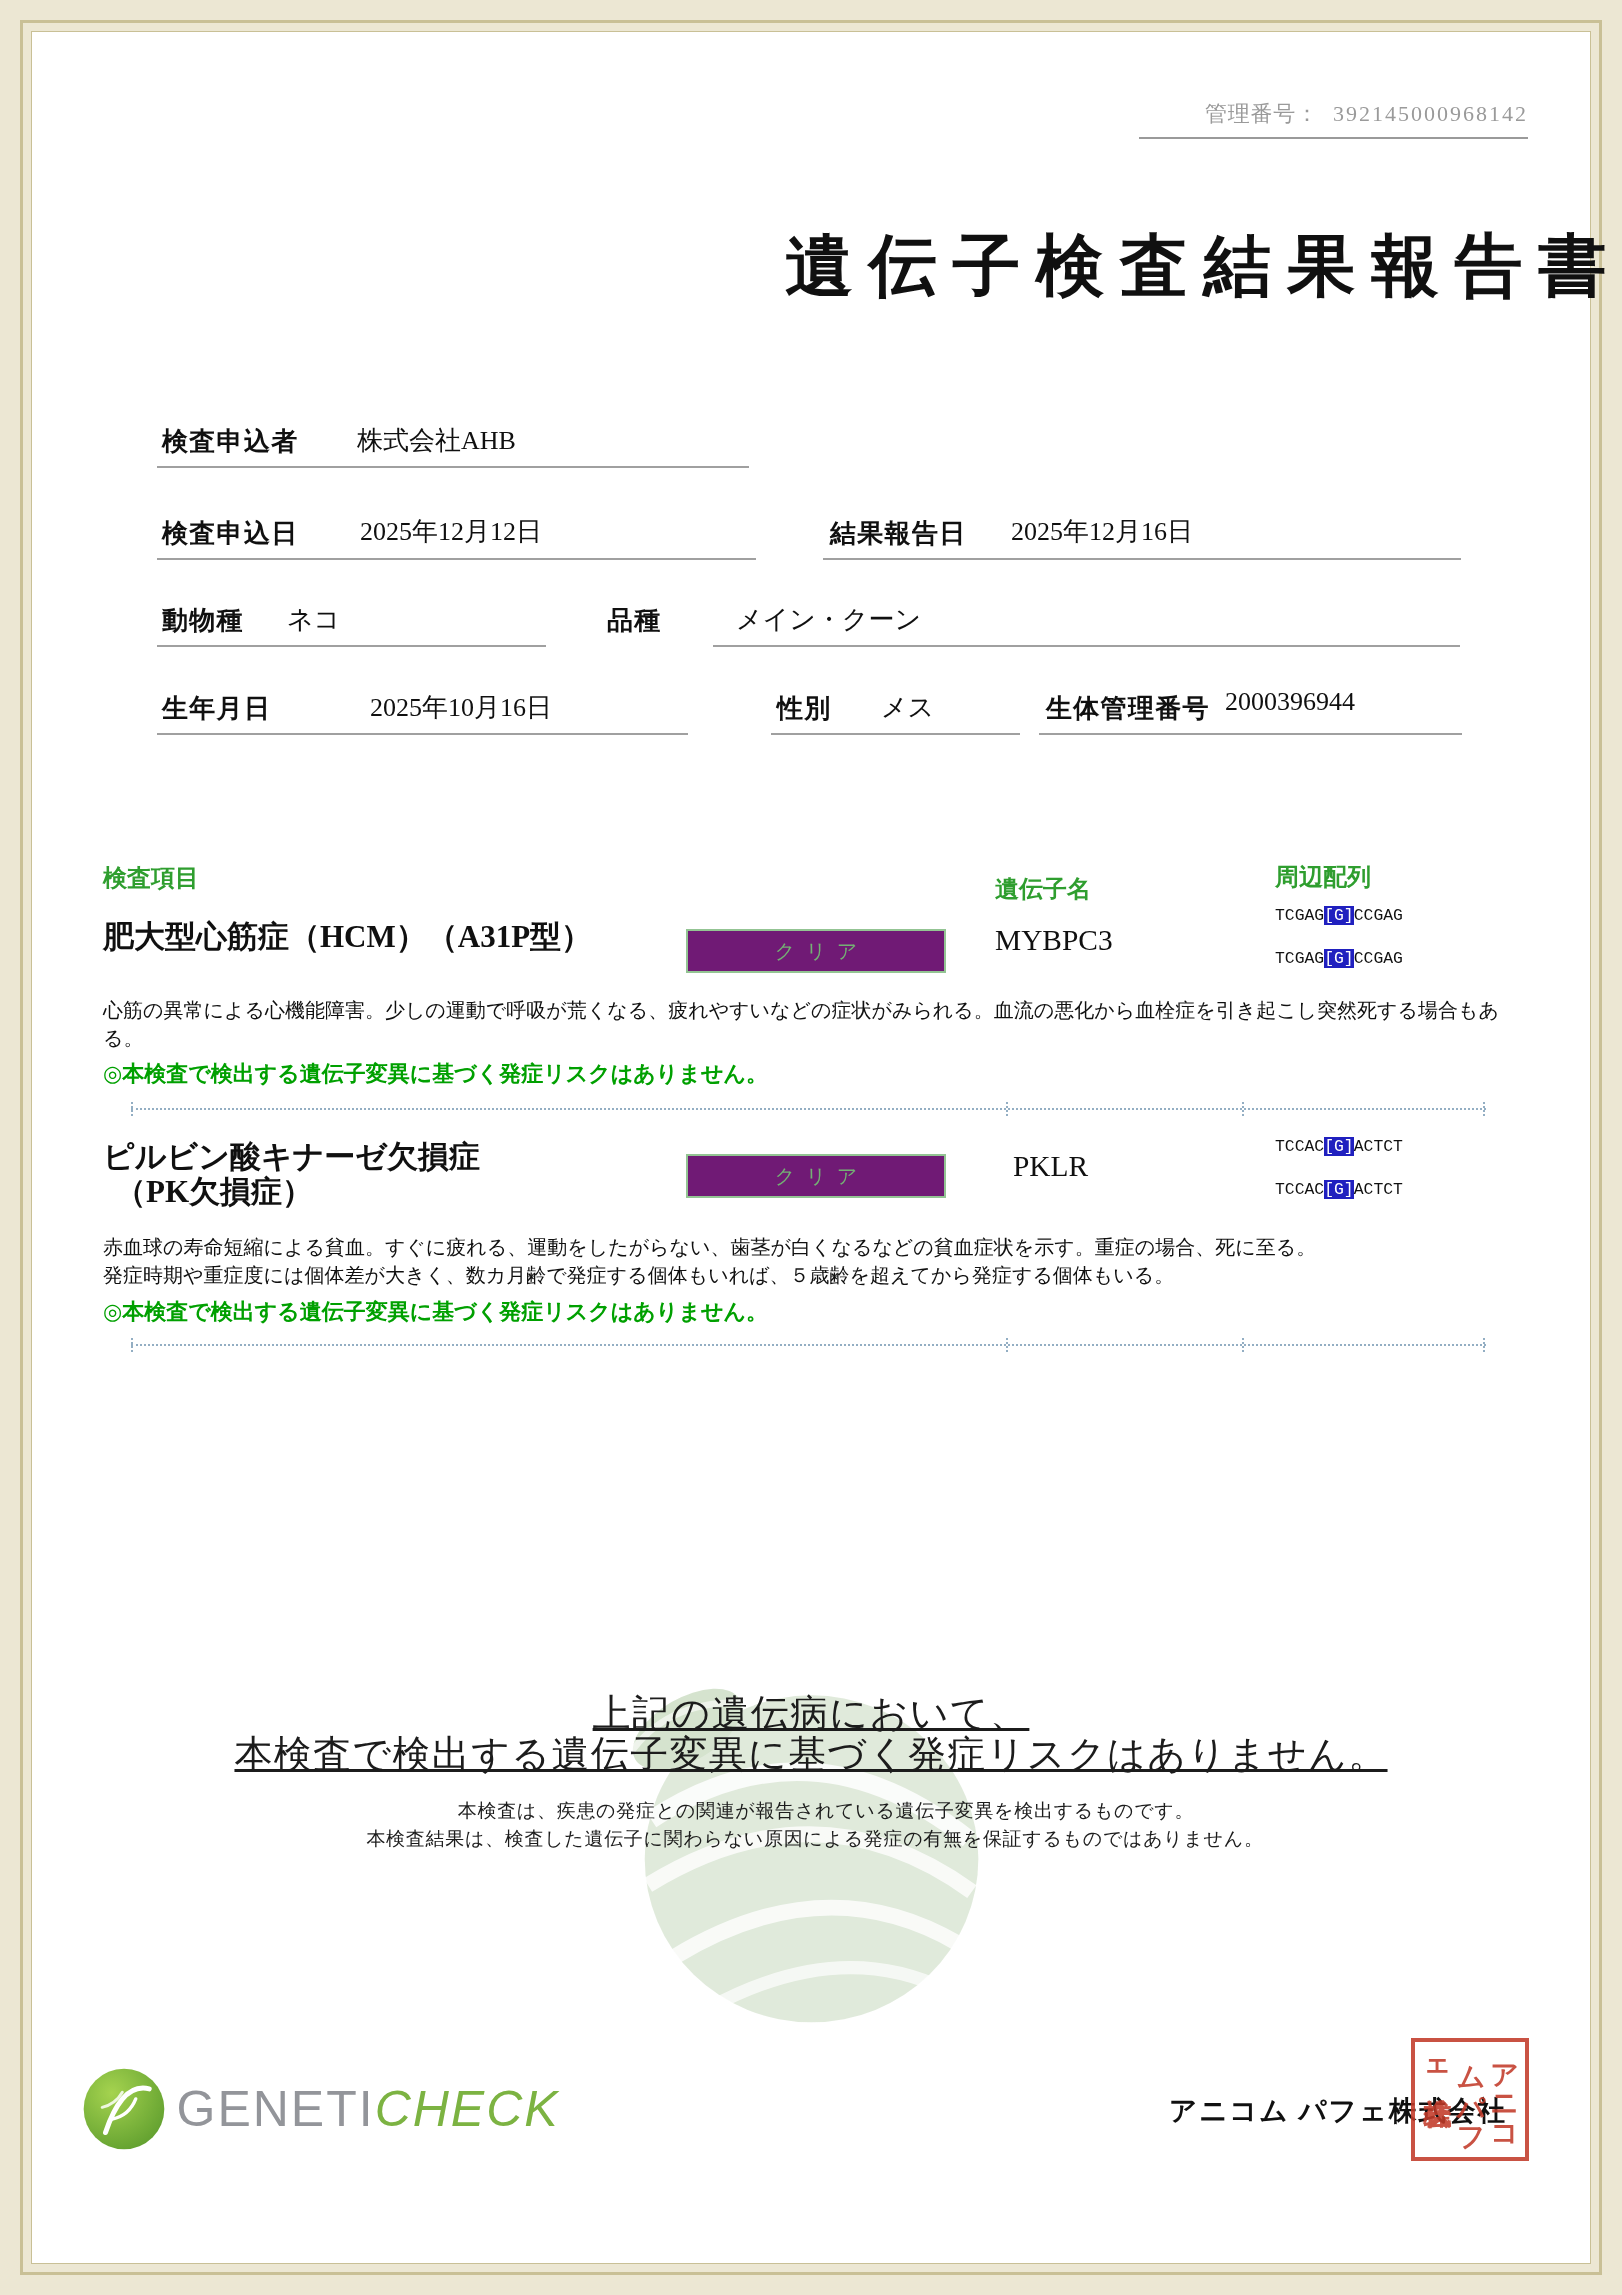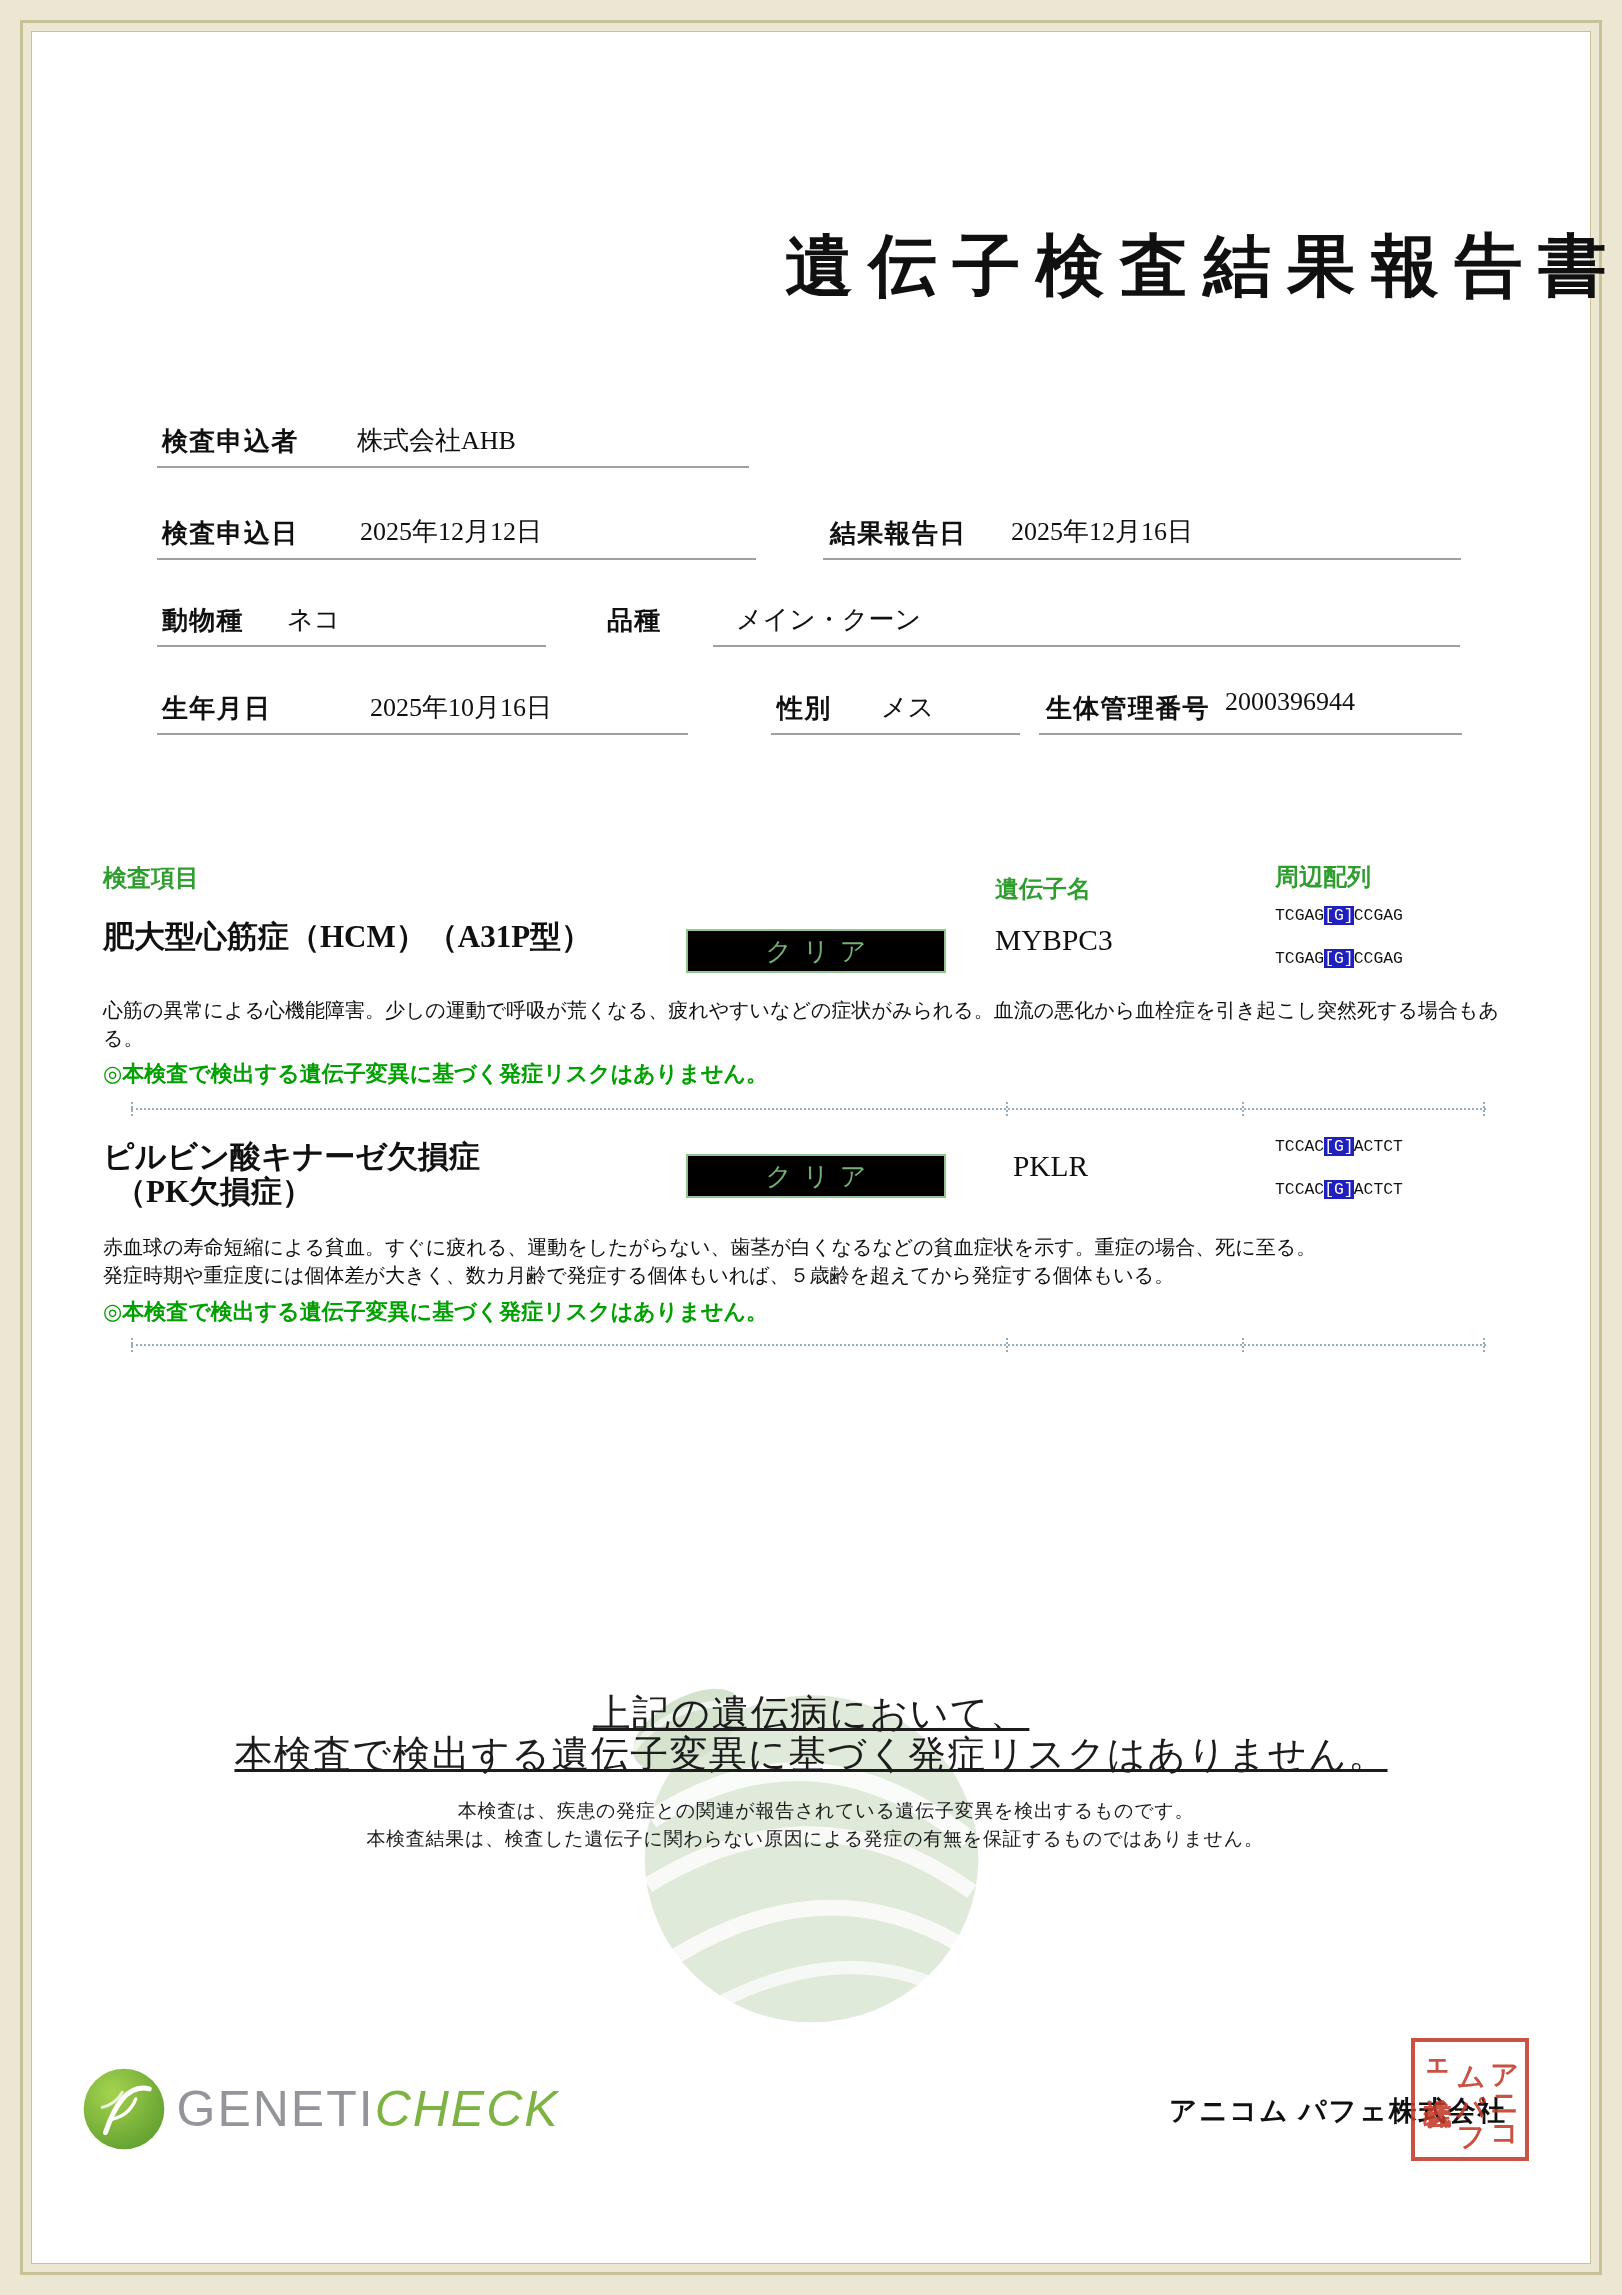--- a/index.html
+++ b/index.html
@@ -18,22 +18,22 @@
   .title { position:absolute; left:0; right:0; top:221px; text-align:right; font-size:68px;
            font-weight:700; letter-spacing:15.7px; color:#101010; }
 
   .flabel { position:absolute; font-weight:700; font-size:26px; color:#101010; letter-spacing:1.3px; }
   .fvalue { position:absolute; font-size:26px; color:#101010; }
   .rule   { position:absolute; border-top:2px solid #a0a0a0; }
 
   .col-header { position:absolute; color:var(--green-heading,#2f9e2f); font-weight:700; font-size:24px; }
   .test-name  { position:absolute; font-weight:700; font-size:31px; color:#101010; }
   .clear-box  { position:absolute; width:260px; height:44px; border:2px solid #93c493; display:flex;
-                align-items:center; justify-content:center; font-size:26px;
-                color:var(--clear-green,#74b074); letter-spacing:10.5px; text-indent:10.5px; background:#000000; }
+                align-items:center; justify-content:center; font-size:20px;
+                color:var(--clear-green,#74b074); letter-spacing:10.5px; text-indent:10.5px; background:#701a75; }
   .gene { position:absolute; font-size:29.4px; color:#101010; }
   .seq  { position:absolute; font-family:"Liberation Mono","DejaVu Sans Mono",monospace; font-size:16.4px; color:#101010; }
   .seq .variant { background:var(--variant-blue,#2020bf); color:#fff; }
   .desc { position:absolute; width:1420px; font-size:20px; line-height:1.42; color:#101010; white-space:pre-line; }
   .risk { position:absolute; font-size:22px; font-weight:700; color:var(--green-note,#00a000); }
   .dotline { position:absolute; border-top:2px dotted #93aec3; }
   .dottick { position:absolute; border-left:2px dotted #93aec3; height:14.4px; }
 
   .sum { position:absolute; left:0; right:0; text-align:center;
          font-family:"Liberation Sans","DejaVu Sans",sans-serif; color:#1c1c1c; }
@@ -67,20 +67,23 @@
       <path d="M90,350 Q350,190 585,360" stroke="#ffffff" stroke-width="24" fill="none" opacity="0.8"></path>
       <path d="M130,460 Q360,320 565,440" stroke="#ffffff" stroke-width="24" fill="none" opacity="0.8"></path>
       <path d="M180,540 Q380,430 545,510" stroke="#ffffff" stroke-width="20" fill="none" opacity="0.7"></path>
       <ellipse cx="150" cy="112" rx="92" ry="48" fill="#c4d8ba" transform="rotate(-30 150 112)"></ellipse>
       <path d="M62,150 Q122,62 252,72" stroke="#ffffff" stroke-width="10" fill="none" opacity="0.6"></path>
     </g>
   </svg>
 
   <div class="content">
 
+    <div class="mgmt">
+      <span>管理番号：</span><span class="num">392145000968142</span>
+    </div>
 
     <div class="title">遺伝子検査結果報告書</div>
 
     <div class="flabel" style="left:162px; top:424px;">検査申込者</div>
     <div class="fvalue" style="left:357px; top:423px;">株式会社AHB</div>
     <div class="rule" style="left:157px; top:466px; width:592px;"></div>
 
     <div class="flabel" style="left:162px; top:516px;">検査申込日</div>
     <div class="fvalue" style="left:360px; top:514px;">2025年12月12日</div>
     <div class="rule" style="left:157px; top:558px; width:599px;"></div>

